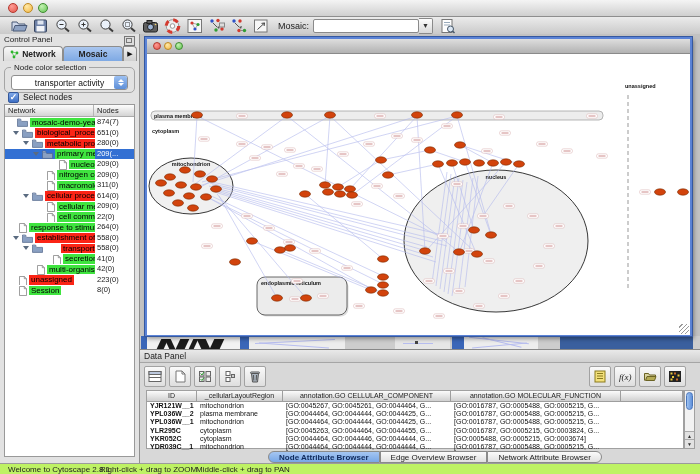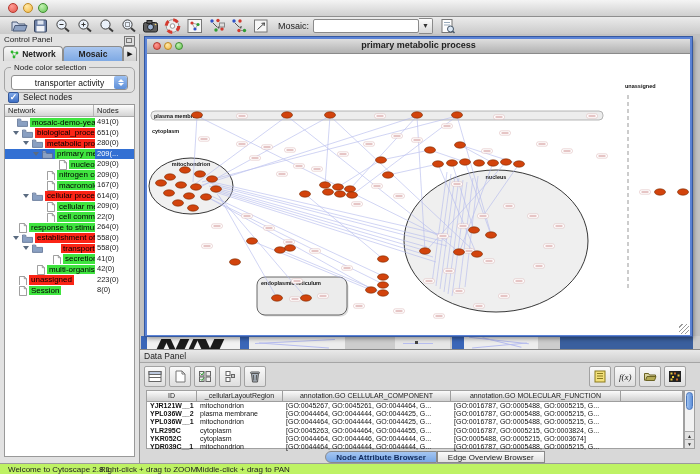--- a/index.html
+++ b/index.html
@@ -291,21 +291,21 @@
       </div>
       <div id="tree-rows">
           <div class="trow">
             <span class="ticon" style="left: 12px;">
               <svg width="11" height="9" viewBox="0 0 11 9">
                 <path d="M.5 2.2h3.2l1 1.2h5.8v5H.5z" fill="#8aa0c2" stroke="#51658a" stroke-width=".7"></path>
                 <path d="M.5 2.2V1h3l.7 1.2" fill="#aabbd6" stroke="#51658a" stroke-width=".7"></path>
               </svg>
             </span>
             <span class="tlabel green" style="left: 25px;">mosaic-demo-yeast</span>
-            <span class="tcount">491(0)</span>
+            <span class="tcount">874(7)</span>
           </div>
           <div class="trow">
             <span class="arr" style="left: 8px;"></span>
             <span class="ticon" style="left: 17px;">
               <svg width="11" height="9" viewBox="0 0 11 9">
                 <path d="M.5 2.2h3.2l1 1.2h5.8v5H.5z" fill="#8aa0c2" stroke="#51658a" stroke-width=".7"></path>
                 <path d="M.5 2.2V1h3l.7 1.2" fill="#aabbd6" stroke="#51658a" stroke-width=".7"></path>
               </svg>
             </span>
             <span class="tlabel redbg" style="left: 30px;">biological_process</span>
@@ -354,21 +354,21 @@
             <span class="tcount">209(0)</span>
           </div>
           <div class="trow">
             <span class="ticon" style="left: 42px;">
               <svg width="8" height="10" viewBox="0 0 8 10">
                 <path d="M.5.5h4.8l2.2 2.2v6.8H.5z" fill="#fff" stroke="#777" stroke-width=".7"></path>
                 <path d="M5.3.5v2.2h2.2" fill="none" stroke="#777" stroke-width=".7"></path>
               </svg>
             </span>
             <span class="tlabel green" style="left: 52px;">macromolecule</span>
-            <span class="tcount">167(0)</span>
+            <span class="tcount">311(0)</span>
           </div>
           <div class="trow">
             <span class="arr" style="left: 18px;"></span>
             <span class="ticon" style="left: 27px;">
               <svg width="11" height="9" viewBox="0 0 11 9">
                 <path d="M.5 2.2h3.2l1 1.2h5.8v5H.5z" fill="#8aa0c2" stroke="#51658a" stroke-width=".7"></path>
                 <path d="M.5 2.2V1h3l.7 1.2" fill="#aabbd6" stroke="#51658a" stroke-width=".7"></path>
               </svg>
             </span>
             <span class="tlabel redbg" style="left: 40px;">cellular process</span>
@@ -498,21 +498,20 @@
       <span class="lavline" style="left:18px;top:5px;width:40px;transform:rotate(14deg);"></span>
     </div>
     <div class="bluebar" style="left:420px;width:133px;background:#3a5f9e;"></div>
   </div>
 
   <div id="netwin">
     <div id="netwin-titlebar">
       <span class="tl2 red"></span>
       <span class="tl2 yel"></span>
       <span class="tl2 grn"></span>
-      <span id="netwin-title">primary metabolic process</span>
     </div>
     <div id="canvas">
       <svg id="graph" width="543" height="281" xmlns="http://www.w3.org/2000/svg">
           <g>
             <rect x="4" y="57" width="452" height="9" rx="4" fill="#ededed" stroke="#9a9a9a" stroke-width="0.7"></rect>
             <ellipse cx="44" cy="132" rx="42" ry="28" fill="#f0f0f0" stroke="#222" stroke-width="0.9"></ellipse>
             <ellipse cx="349" cy="187" rx="92" ry="71" fill="#efefef" stroke="#222" stroke-width="0.9"></ellipse>
             <rect x="111.5" y="224.5" width="90" height="38" rx="8" fill="#bbb" opacity="0.5"></rect>
             <rect x="110" y="223" width="90" height="38" rx="8" fill="#ececec" stroke="#444" stroke-width="0.8"></rect>
             <line x1="481" y1="41" x2="481" y2="237" stroke="#999" stroke-width="1" stroke-dasharray="4 3"></line>
@@ -878,20 +877,21 @@
         </div>
     </div>
     <div id="dp-vscroll">
       <div id="dp-vthumb"></div>
       <div class="vsbtn" style="bottom:8px;">▲</div>
       <div class="vsbtn" style="bottom:0;">▼</div>
     </div>
     <div id="dp-tabs">
         <div class="dptab first sel">Node Attribute Browser</div>
         <div class="dptab">Edge Overview Browser</div>
+        <div class="dptab last">Network Attribute Browser</div>
       </div>
   </div>
 
   <div id="statusbar">
       <span style="left: 8px;">Welcome to Cytoscape 2.8.1</span>
       <span style="left: 100px;">Right-click + drag to ZOOM</span>
       <span style="left: 196px; text-align: center;">Middle-click + drag to PAN</span>
     </div>
 
 </div>

